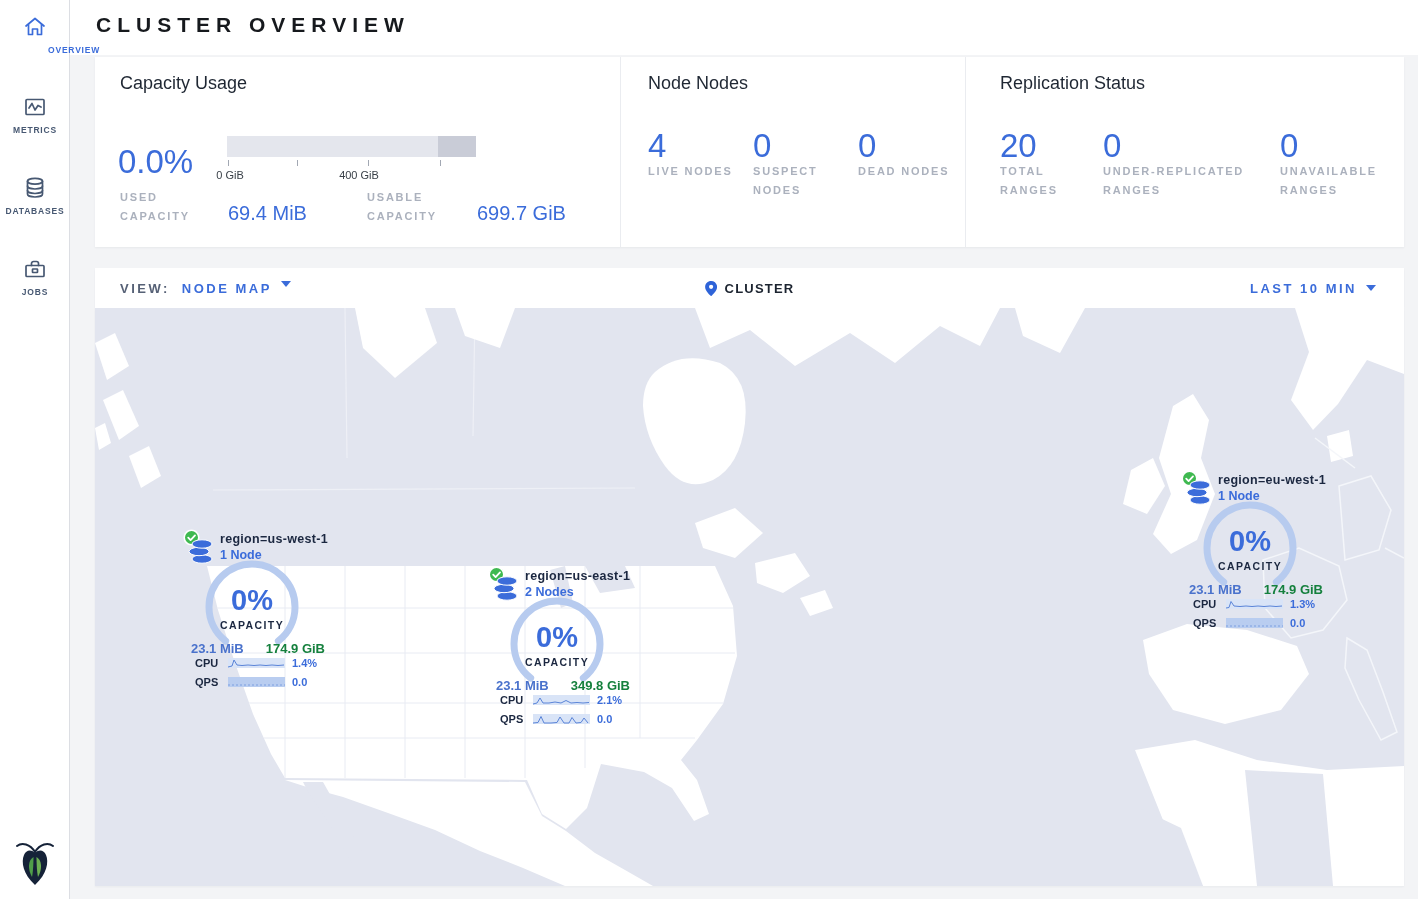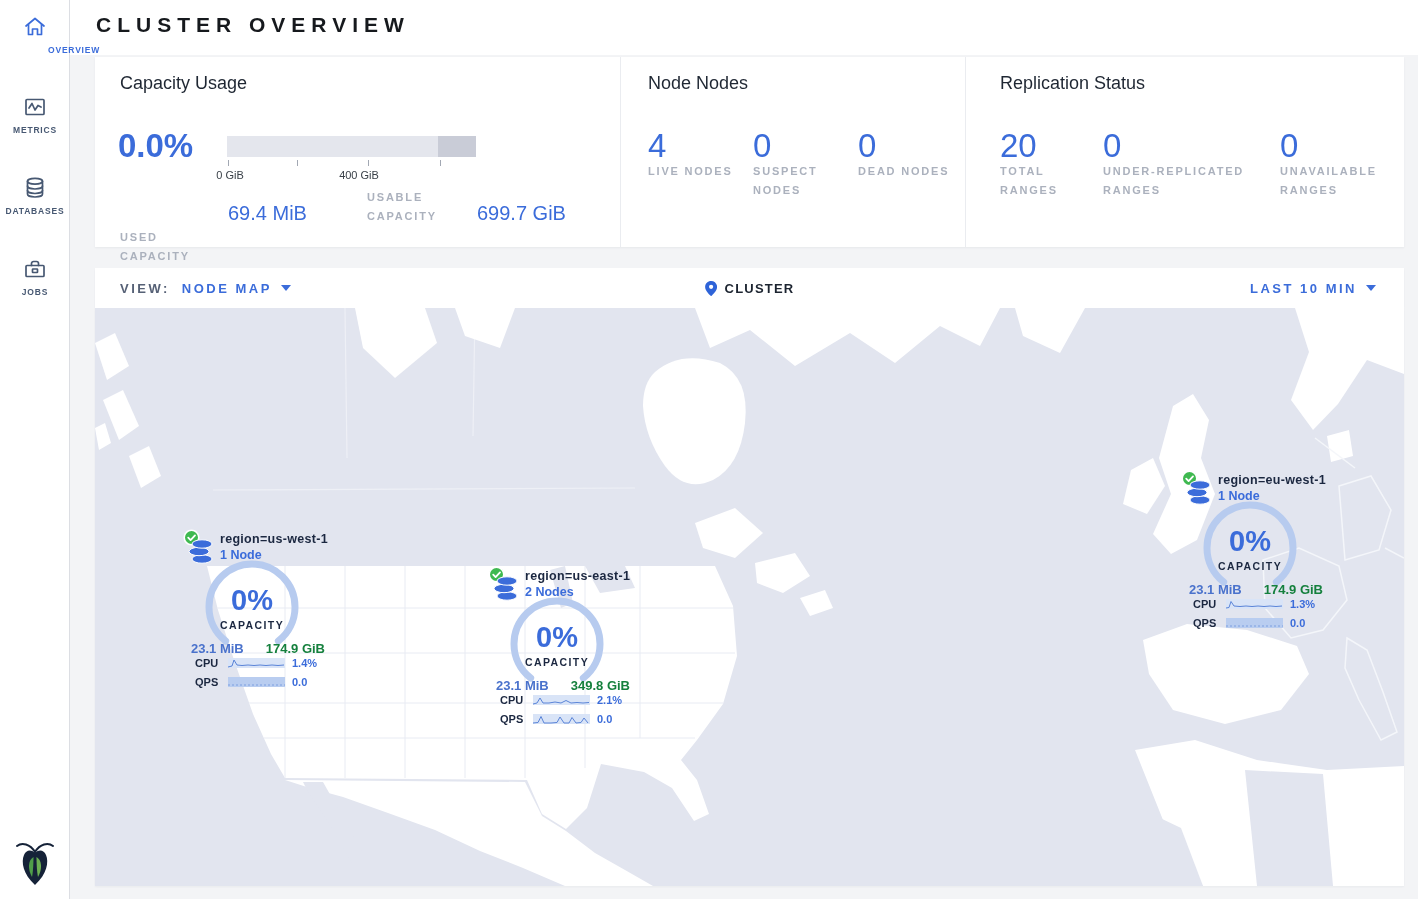--- a/index.html
+++ b/index.html
@@ -26,40 +26,40 @@
   .side-label { font-size:8.5px; font-weight:700; letter-spacing:0.8px; color:#475872; }
   .side-item.active .side-label { color:#3b6cda;padding-left:48px; }
   .side-logo { position:absolute; left:16px; bottom:8px; }
   
   .summary-card {
     position:absolute; left:95px; top:57px; width:1309px; height:190px;
     background:#fff; box-shadow:0 1px 2px rgba(40,50,70,0.06); 
   }
   .section-title { position:absolute; top:16px; font-size:18px; font-weight:500; color:#1f2733; }
   .cap-title { left:25px; }
-  .cap-percent { position:absolute; left:23px; top:72px; font-size:33px; font-weight:700; color:#3b6cda; line-height:1; }
+  .cap-percent { position:absolute; left:23px; top:88px; font-size:33px; font-weight:400; color:#3b6cda; line-height:1; }
   .cap-bar { position:absolute; left:132px; top:79px; width:249px; height:21px; background:#e4e6ed; }
   .cap-bar-seg { position:absolute; right:0; top:0; width:38px; height:21px; background:#c9ccd7; }
   .cap-tick { position:absolute; top:103px; width:1px; height:6px; background:#a2a8b3; }
   .cap-tick-label { position:absolute; top:112px; font-size:11px; color:#394048; transform:translateX(-50%); white-space:nowrap; }
   .stat-label { font-size:11px; font-weight:600; letter-spacing:1.8px; color:#abb1bd; line-height:19px; }
   .cap-stat-label { position:absolute; top:131px; width:104px; }
   .cap-stat-value { position:absolute; top:145px; font-size:20px; color:#3b6cda; white-space:nowrap; }
   .v-div { position:absolute; top:0; width:1px; height:190px; background:#eaecf0; }
   .stat-col { position:absolute; top:72px; }
   .stat-value { font-size:33px; font-weight:400; color:#3b6cda; line-height:1; }
   .stat-col .stat-label { display:block; }
   
   .view-bar {
     position:absolute; left:95px; top:268px; width:1309px; height:40px;
     background:#fff; box-shadow:0 1px 2px rgba(40,50,70,0.05);
   }
   .vb-left { position:absolute; left:25px; top:0; height:40px; display:flex; align-items:center; }
   .vb-label { font-size:13px; font-weight:600; letter-spacing:2.5px; color:#566176; }
-  .vb-value { font-size:13px; font-weight:600; letter-spacing:2.5px; color:#3b6cda; margin-left:12px; cursor:pointer; display:flex; align-items:center; }
+  .vb-value { font-size:13px; font-weight:600; letter-spacing:2.5px; color:#3b6cda; margin-left:12px; cursor:pointer; display:flex; align-items:flex-start; }
   .caret { width:0; height:0; border-left:5px solid transparent; border-right:5px solid transparent; border-top:6px solid #3b6cda; margin-left:9px; display:inline-block; }
   .vb-center { position:absolute; left:50%; top:0; transform:translateX(-50%); height:40px; display:flex; align-items:center; cursor:pointer; }
   .vb-crumb { font-size:13px; font-weight:600; letter-spacing:1.2px; color:#1c2430; margin-left:8px; }
   .vb-right { position:absolute; right:28px; top:0; height:40px; display:flex; align-items:center; cursor:pointer; }
   .vb-time { font-size:13px; font-weight:600; letter-spacing:2.5px; color:#3b6cda; }
   
   .map-panel {
     position:absolute; left:95px; top:308px; width:1309px; height:578px;
     background:#e2e5ef; overflow:hidden; box-shadow:0 1px 2px rgba(40,50,70,0.05);
   }
@@ -138,21 +138,21 @@
   <div class="cap-percent">0.0%</div>
   <div class="cap-bar">
       <div class="cap-bar-seg"></div>
     </div>
   <div class="cap-tick" style="left:133px;"></div>
   <div class="cap-tick" style="left:202px;"></div>
   <div class="cap-tick" style="left:273px;"></div>
   <div class="cap-tick" style="left:345px;"></div>
   <div class="cap-tick-label" style="left:135px;">0 GiB</div>
   <div class="cap-tick-label" style="left:264px;">400 GiB</div>
-  <div class="stat-label cap-stat-label" style="left:25px;margin-top:40px;">USED CAPACITY</div>
+  <div class="stat-label cap-stat-label" style="left:25px;">USED CAPACITY</div>
   <div class="cap-stat-value" style="left:133px;">69.4 MiB</div>
   <div class="stat-label cap-stat-label" style="left:272px;">USABLE CAPACITY</div>
   <div class="cap-stat-value" style="left:382px;">699.7 GiB</div>
 
   <div class="v-div" style="left:525px;"></div>
 
   <div class="section-title" style="left:553px;">Node Nodes</div>
   <div class="stat-col" style="left:553px; width:102px;">
     <span class="stat-value">4</span>
     <span class="stat-label">LIVE NODES</span>

